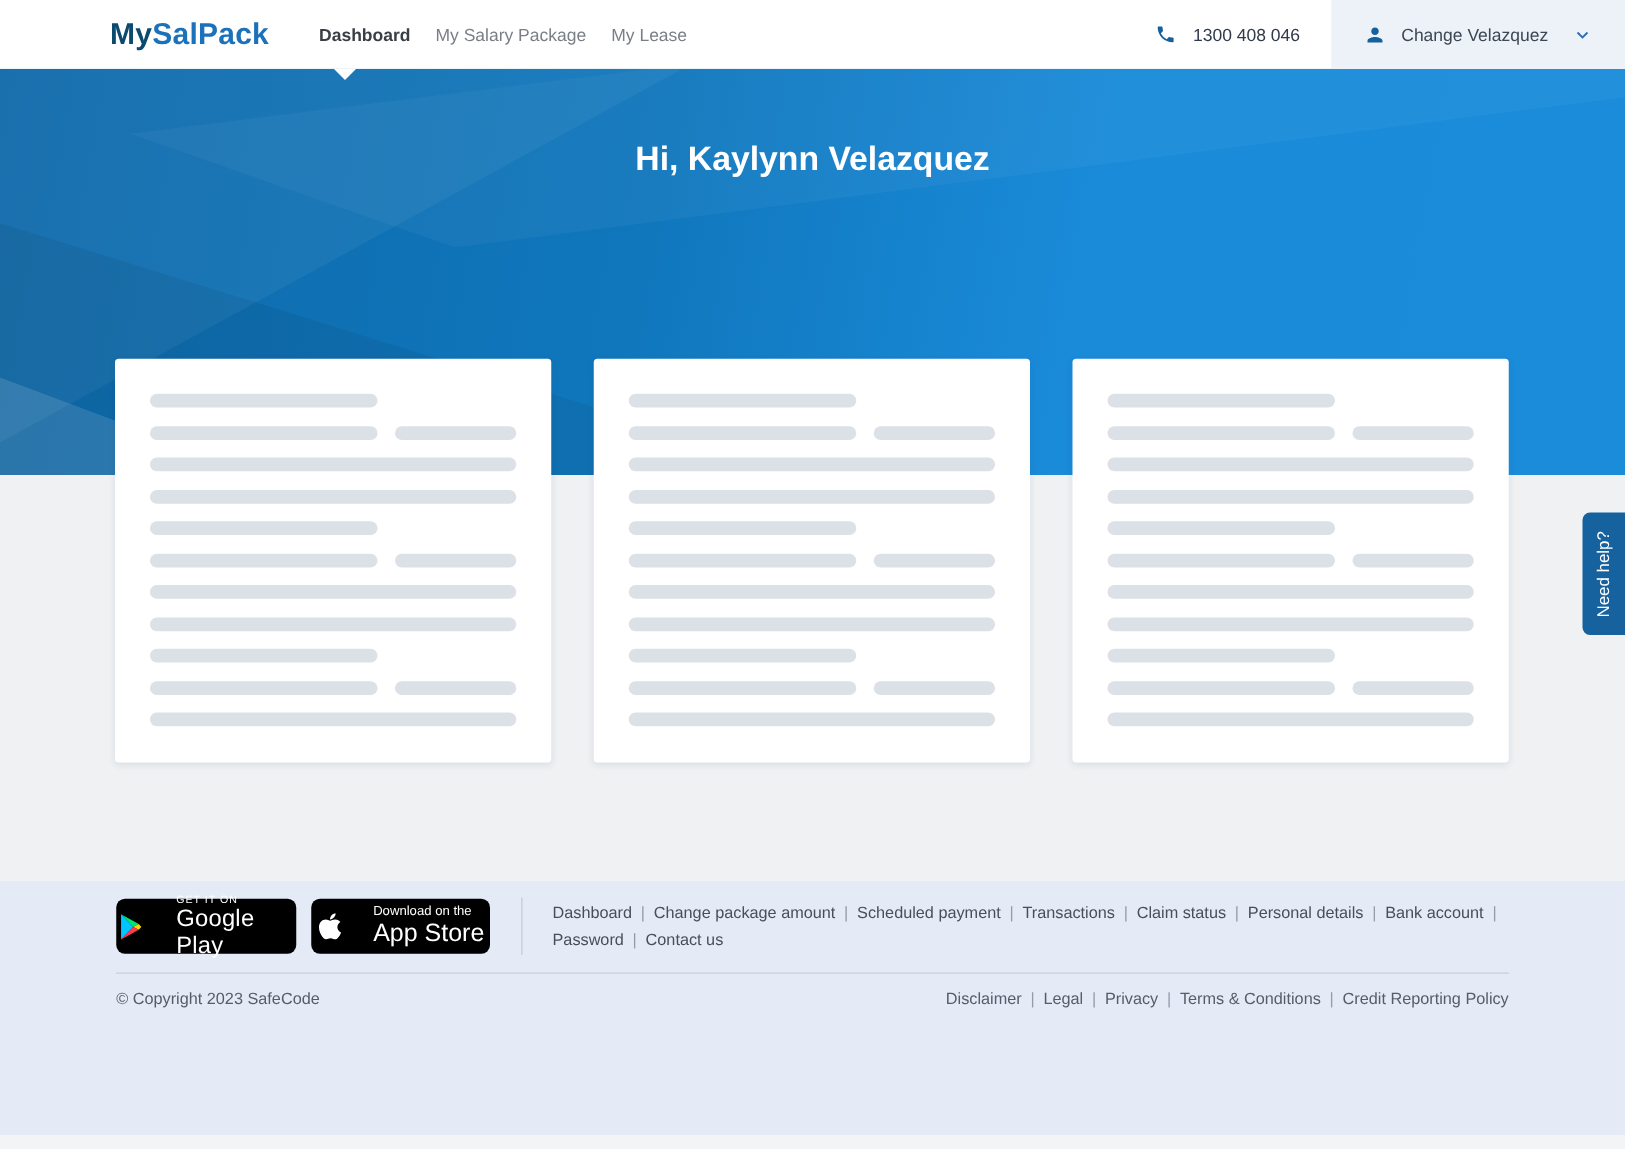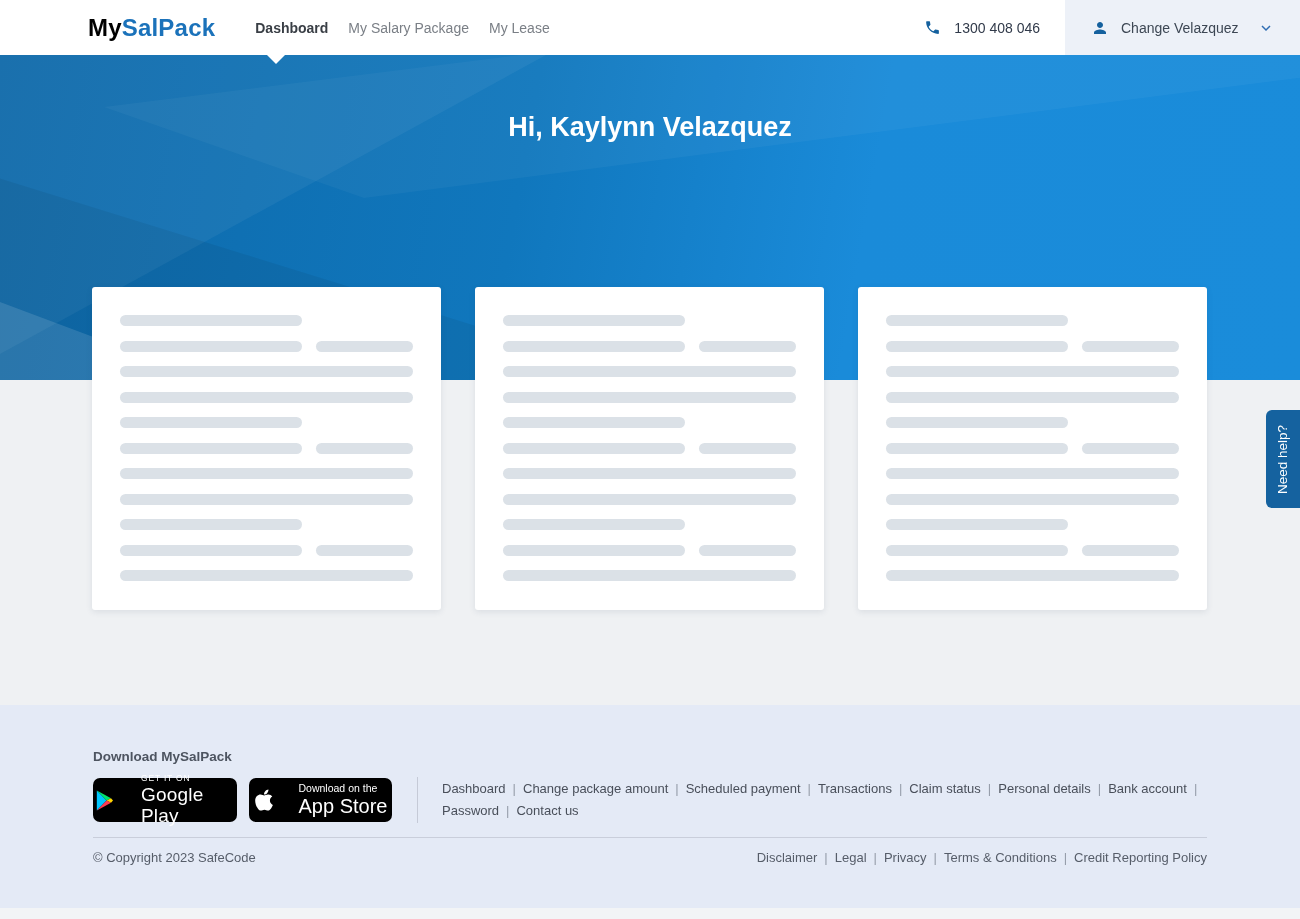--- a/index.html
+++ b/index.html
@@ -6,21 +6,21 @@
   html,body { width:1300px; height:919px; }
   body {
     position:relative; overflow:hidden; background:#eff1f3;
     font-family:"Liberation Sans", sans-serif;
     -webkit-font-smoothing:antialiased;
   }
 
   
   .topbar { position:absolute; top:0; left:0; width:100%; height:55px; background:#fff; display:flex; align-items:center; z-index:6; }
   .logo { margin-left:88px; font-size:24px; font-weight:700; letter-spacing:.2px; cursor:pointer; white-space:nowrap; }
-  .logo .lg-my { color:#000000;margin-top:19px; }
+  .logo .lg-my { color:#0c4a6e;margin-top:19px; }
   .logo .lg-rest { color:#1b72ba; }
   .nav { display:flex; margin-left:30px; }
   .nav-item { font-size:14px; color:#7a7f86; margin:0 10px; cursor:pointer; white-space:nowrap; }
   .nav-item.active { color:#393e45; font-weight:700; }
   .topbar-right { margin-left:auto; display:flex; align-items:center; height:100%; }
   .phone { display:flex; align-items:center; gap:13px; margin-right:25px; font-size:14px; color:#313a4a; cursor:pointer; }
   .user { height:100%; background:#edf1f8; display:flex; align-items:center; padding:0 26px; width:235px; font-size:14px; color:#3d4754; gap:12px; cursor:pointer; }
   .user .chev { margin-left:auto; }
 
   
@@ -229,21 +229,20 @@
         <span class="bar b100"></span>
       </div>
     </div>
   </main>
 
 <div class="need-help">
   <span>Need help?</span>
 </div>
 
 <footer class="footer">
-  <div class="dl-heading">Download MySalPack</div>
   <div class="footer-row">
     <div class="badge">
       <span style="display:flex;">
         <svg width="23" height="25" viewBox="0 0 24 24">
           <polygon points="4,1.5 14.2,12 4,22.5" fill="#00c6ff"></polygon>
           <polygon points="4,1.5 18.8,9.6 14.2,12" fill="#00e36d"></polygon>
           <polygon points="14.2,12 18.8,9.6 20.9,12 18.8,14.4" fill="#ffd500"></polygon>
           <polygon points="4,22.5 14.2,12 18.8,14.4" fill="#ff3a50"></polygon>
         </svg>
       </span>

